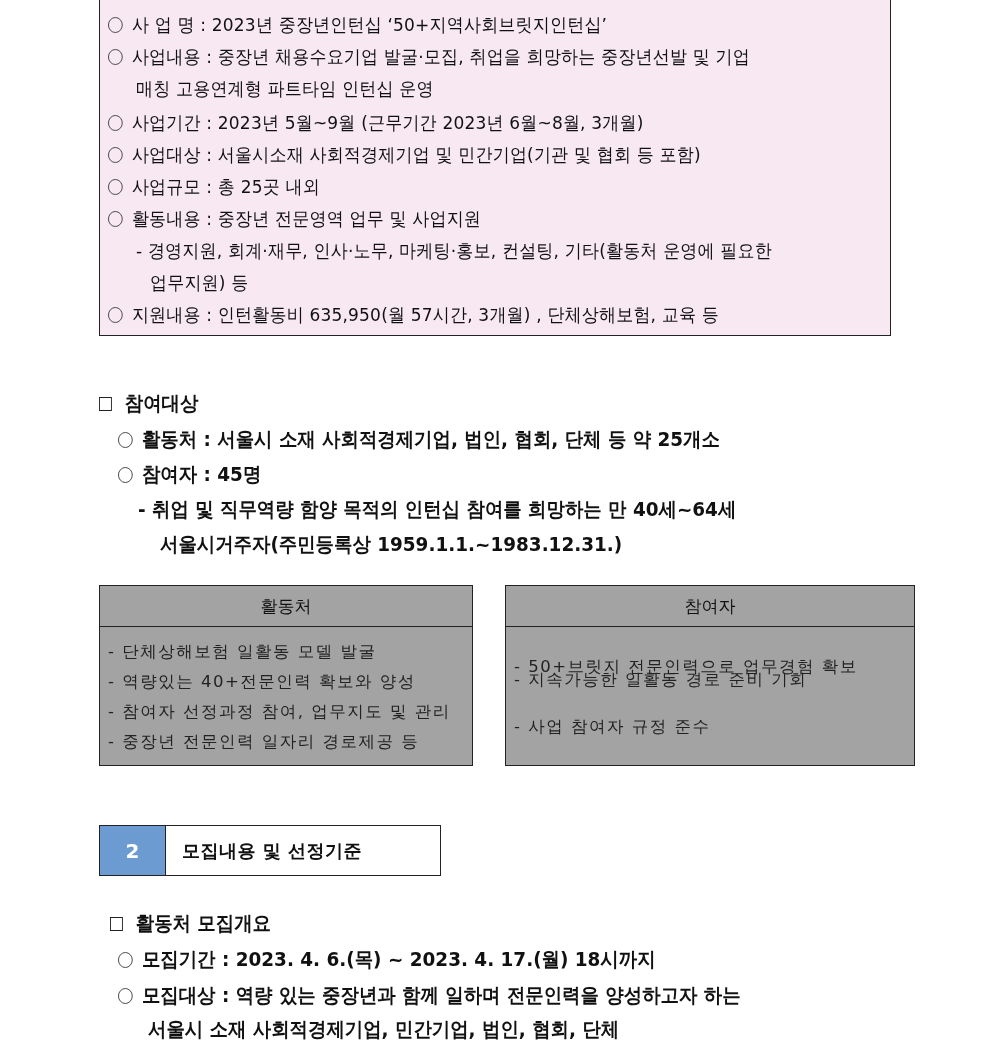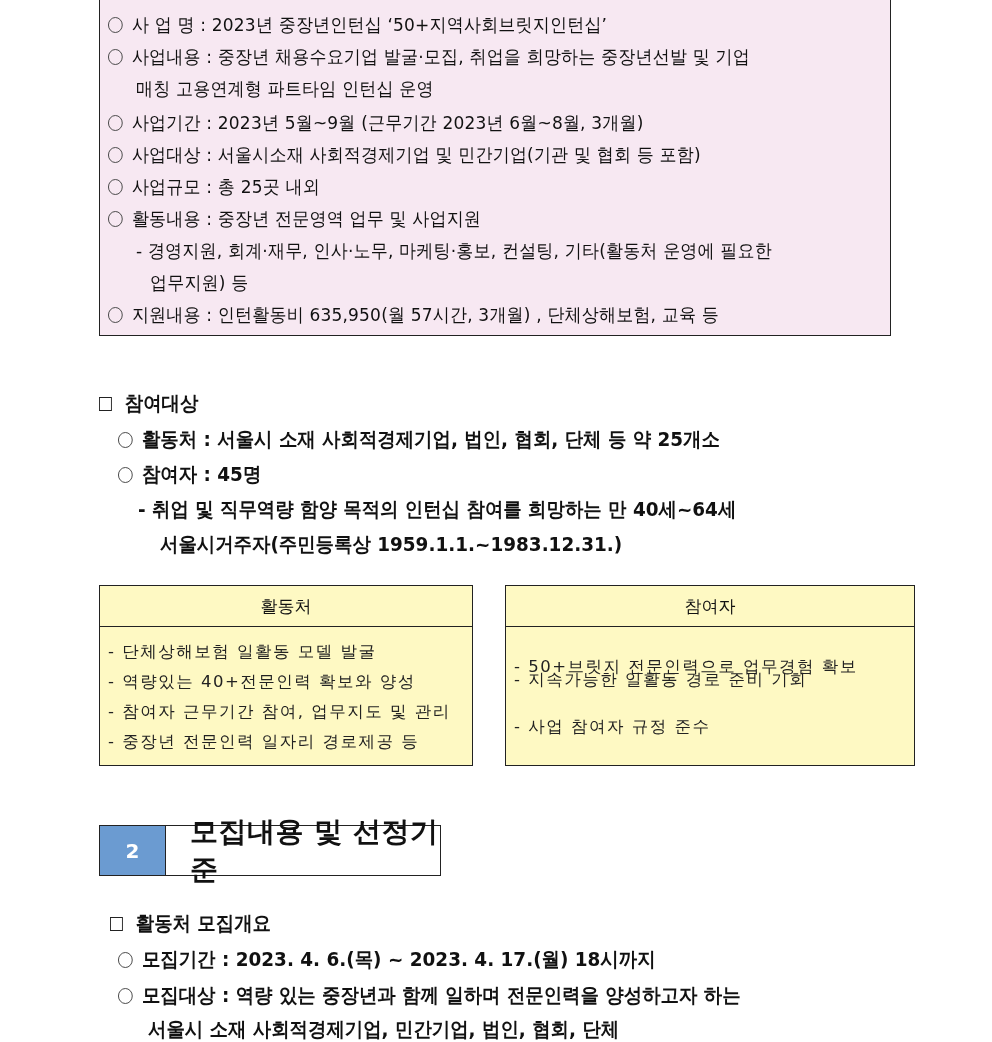--- a/index.html
+++ b/index.html
@@ -64,21 +64,21 @@
       white-space: nowrap;
       line-height: 32px;
       transform: scaleX(0.92);
       transform-origin: left center;
     }
 
     
     .info-box {
       border: 1.5px solid #222;
       box-sizing: border-box;
-      background: #fef9c3;
+      background: #a3a3a3;
     }
     .info-box-head {
       height: 40px;
       border-bottom: 1.5px solid #222;
       text-align: center;
       font-size: 17px;
       line-height: 40px;
     }
     .info-box-body {
       position: relative;
@@ -110,24 +110,24 @@
       color: #ffffff;
       font-weight: bold;
       font-size: 20px;
       display: flex;
       align-items: center;
       justify-content: center;
     }
     .num-title {
       flex: 1;
       font-weight: bold;
-      font-size: 28px;
+      font-size: 18px;
       display: flex;
       align-items: center;
-      padding-left: 24px;
+      padding-left: 16px;
       letter-spacing: 0.5px;
     }
   </style>
 </head>
 <body>
 
 <div class="abs summary-box">
   <div class="summary-line" style="top:10px;">
     <span class="circle-bullet"></span><span>사 업 명 : 2023년 중장년인턴십 ‘50+지역사회브릿지인턴십’</span>
   </div>
@@ -174,21 +174,21 @@
 </div>
 <div class="abs bold-line" style="left:160px; top:528px;">
   <span>서울시거주자(주민등록상 1959.1.1.~1983.12.31.)</span>
 </div>
 
 <div class="abs info-box" style="left:99px; top:585px; width:374px; height:181px;">
   <div class="info-box-head">활동처</div>
   <div class="info-box-body">
     <div class="info-item" style="top:10px;">- 단체상해보험 일활동 모델 발굴</div>
     <div class="info-item" style="top:40px;">- 역량있는 40+전문인력 확보와 양성</div>
-    <div class="info-item" style="top:70px;">- 참여자 근무기간 참여, 업무지도 및 관리</div>
+    <div class="info-item" style="top:70px;">- 참여자 선정과정 참여, 업무지도 및 관리</div>
     <div class="info-item" style="top:100px;">- 중장년 전문인력 일자리 경로제공 등</div>
   </div>
 </div>
 
 <div class="abs info-box" style="left:505px; top:585px; width:410px; height:181px;">
   <div class="info-box-head">참여자</div>
   <div class="info-box-body">
     <div class="info-item" style="top:25px;">- 50+브릿지 전문인력으로 업무경험 확보</div>
     <div class="info-item" style="top:38px;">- 지속가능한 일활동 경로 준비 기회</div>
     <div class="info-item" style="top:85px;">- 사업 참여자 규정 준수</div>

